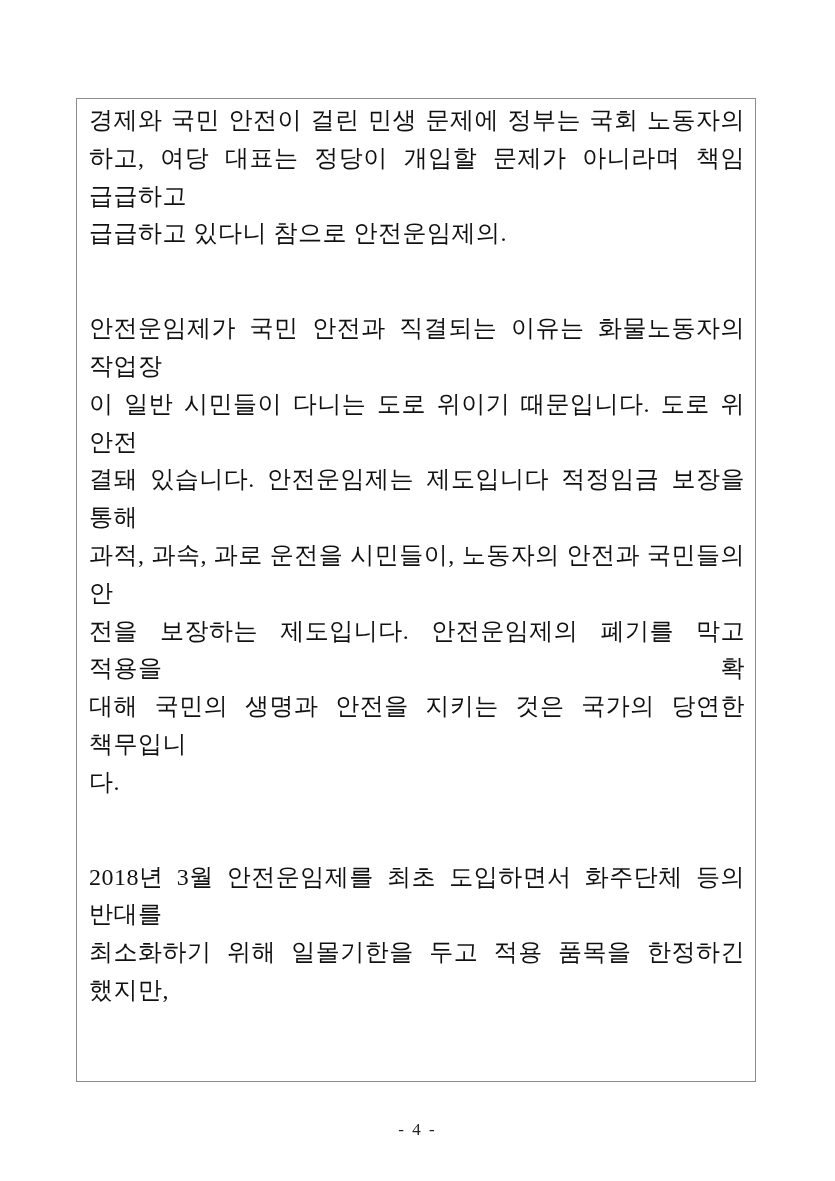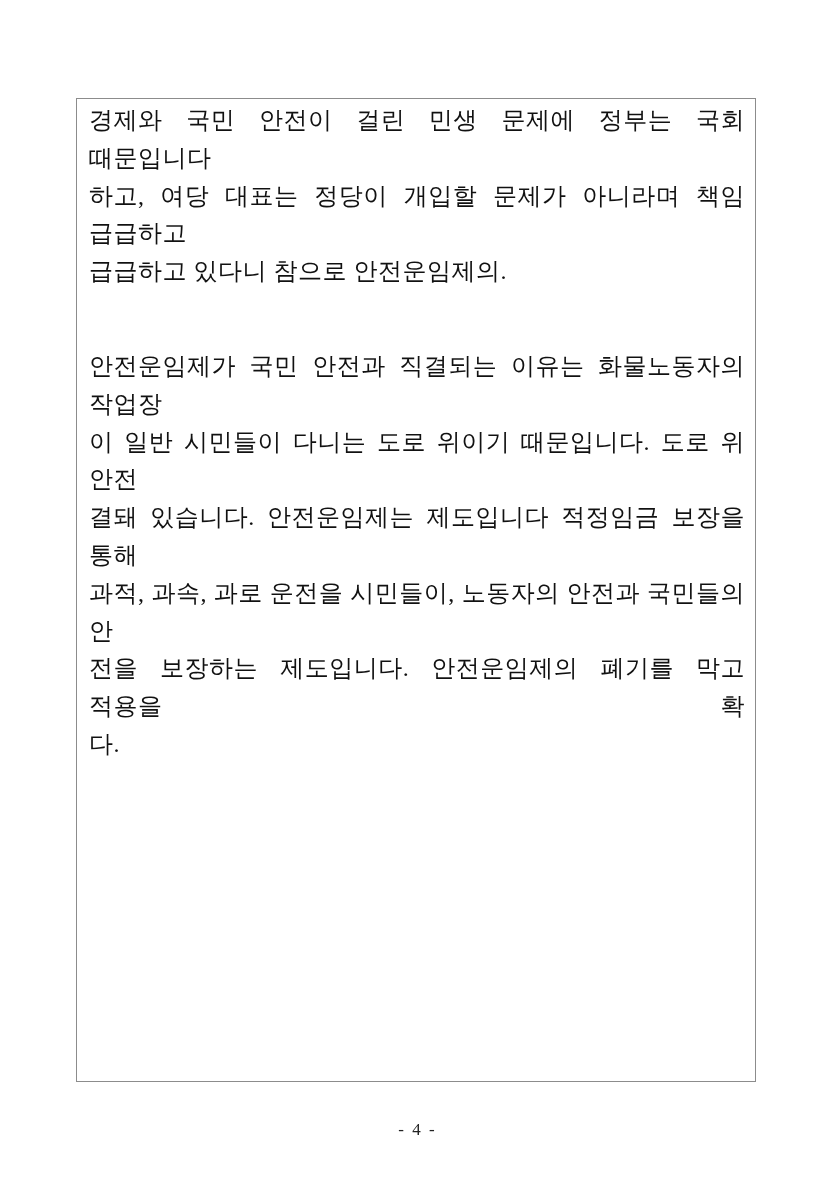--- a/index.html
+++ b/index.html
@@ -63,27 +63,32 @@
     letter-spacing: 2px;
     color: #222222;
   }
 </style>
 </head>
 <body>
 
 <div class="page">
   <div class="content-box">
       <div class="paragraph">
-        <div class="line">경제와 국민 안전이 걸린 민생 문제에 정부는 국회 때문입니다</div>
+        <div class="line">경제와 국민 안전이 걸린 민생 문제에 정부는 국회 노동자의</div>
         <div class="line">하고, 여당 대표는 정당이 개입할 문제가 아니라며 책임 급급하고</div>
         <div class="line last">급급하고 있다니 참으로 안전운임제의.</div>
       </div>
       <div class="paragraph">
         <div class="line">안전운임제가 국민 안전과 직결되는 이유는 화물노동자의 작업장</div>
         <div class="line">이 일반 시민들이 다니는 도로 위이기 때문입니다. 도로 위 안전</div>
         <div class="line">결돼 있습니다. 안전운임제는 제도입니다 적정임금 보장을 통해</div>
         <div class="line">과적, 과속, 과로 운전을 시민들이, 노동자의 안전과 국민들의 안</div>
         <div class="line">전을 보장하는 제도입니다. 안전운임제의 폐기를 막고 적용을 확</div>
+        <div class="line">대해 국민의 생명과 안전을 지키는 것은 국가의 당연한 책무입니</div>
         <div class="line last">다.</div>
+      </div>
+      <div class="paragraph">
+        <div class="line">2018년 3월 안전운임제를 최초 도입하면서 화주단체 등의 반대를</div>
+        <div class="line">최소화하기 위해 일몰기한을 두고 적용 품목을 한정하긴 했지만,</div>
       </div>
     </div>
   <div class="footer">- 4 -</div>
 </div>
 
 </body></html>

